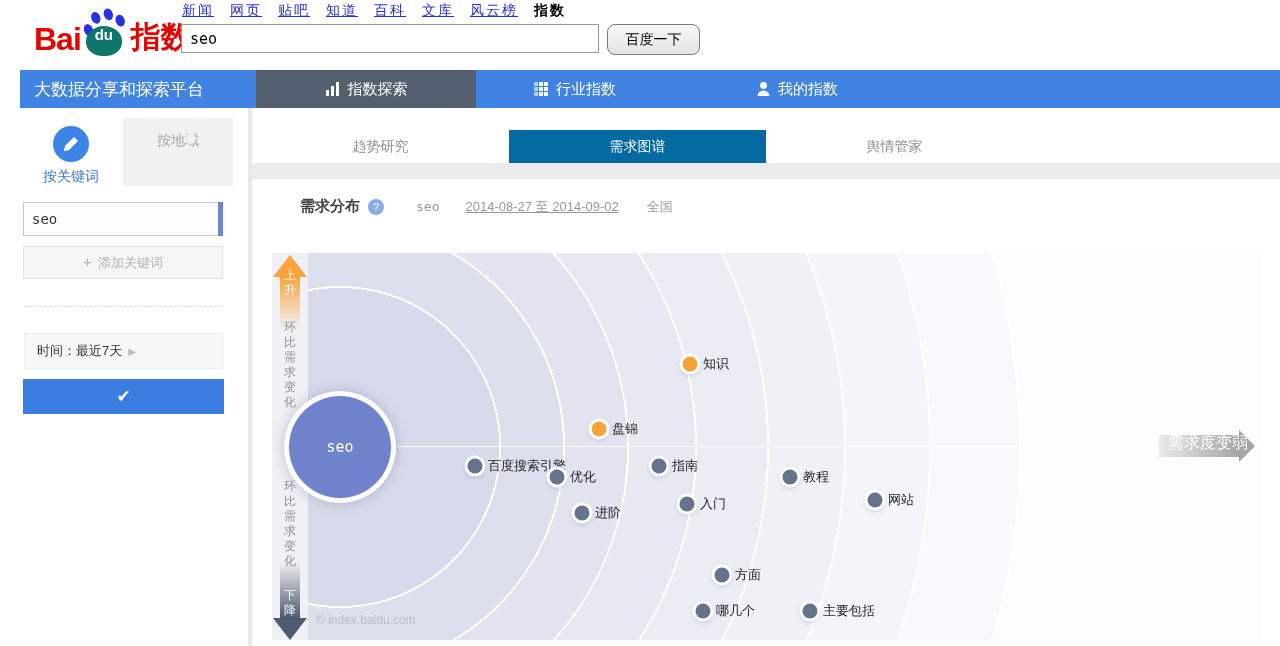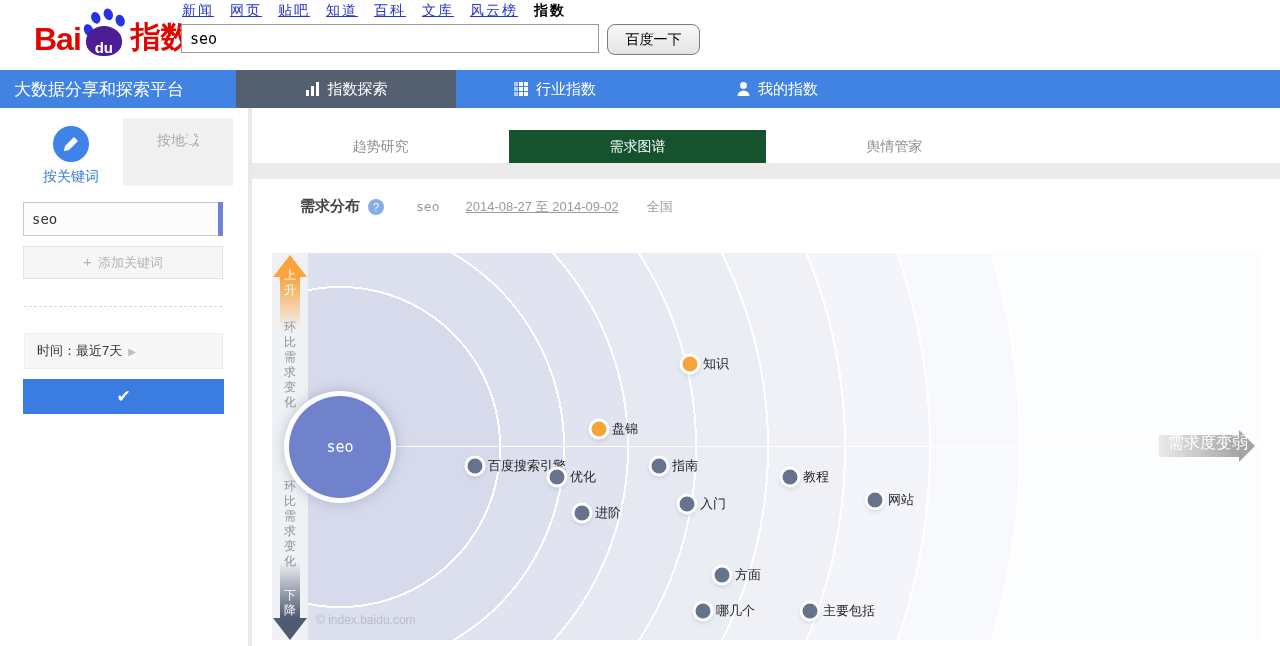--- a/index.html
+++ b/index.html
@@ -5,38 +5,38 @@
   * { margin:0; padding:0; box-sizing:border-box; }
   html,body { width:1280px; height:646px; overflow:hidden; background:#fff;
     font-family:"Liberation Sans","DejaVu Sans",sans-serif; }
   .page { position:relative; width:1280px; height:646px; }
 
   
   .header { position:relative; height:70px; background:#fff; }
   .logo { position:absolute; left:34px; top:12px; display:flex; align-items:flex-end; }
   .logo-bai { color:#e10601; font-size:32px; font-weight:bold; letter-spacing:-1px; }
   .paw { position:relative; width:42px; height:46px; margin:0 2px; }
-  .paw-pad { position:absolute; left:3px; bottom:2px; width:36px; height:30px; background:#4c1d95;
-    border-radius:50% 50% 46% 46%; display:flex; align-items:flex-end; justify-content:center; }
+  .paw-pad { position:absolute; left:3px; bottom:2px; width:36px; height:30px; background:#0f766e;
+    border-radius:50% 50% 46% 46%; display:flex; align-items:flex-start; justify-content:center; }
   .paw-du { color:#fff; font-size:15px; font-weight:bold; }
   .paw-toe { position:absolute; width:9px; height:12px; background:#2932e1; border-radius:50%;
     left:1px; top:12px; transform:rotate(-20deg);
     box-shadow:11px -9px 0 0 #2932e1, 24px -8px 0 0 #2932e1, 33px 2px 0 0 #2932e1; }
   .logo-product { color:#e10601; font-size:30px; font-weight:bold; margin-left:4px; }
   .top-links { position:absolute; left:182px; top:2px; font-size:14px; }
   .top-links a { color:#2a35c9; text-decoration:underline; margin-right:16px; letter-spacing:2px; }
   .top-links b { color:#000; letter-spacing:2px; }
   .search-row { position:absolute; left:181px; top:24px; display:flex; }
   .search-input { width:418px; height:29px; border:1px solid #9a9a9a; font-size:15px;
     padding:0 8px; font-family:"DejaVu Sans Mono","Liberation Mono",monospace; color:#000; outline:none; }
   .search-btn { width:93px; height:31px; margin-left:8px; font-size:14px; color:#000;
     background:linear-gradient(#f8f8f8,#e3e3e3); border:1px solid #7b7b7b; border-radius:8px; cursor:pointer; }
 
   
-  .topnav { position:relative; height:38px; background:#4183e3; color:#fff; }
+  .topnav { position:relative; height:38px; background:#4183e3; color:#fff;margin-left:20px; }
   .platform-title { position:absolute; left:14px; top:8px; font-size:17px; }
   .nav-item { position:absolute; top:0; height:38px; display:flex; align-items:center; gap:7px;
     font-size:15px; cursor:pointer; padding:0 14px; }
   .nav-item.active { background:#54606f; left:236px; width:220px; justify-content:center; }
   .nav-item.industry { left:500px; } .nav-item.mine { left:722px; }
   .nav-ic { display:inline-flex; }
 
   
   .content { position:relative; display:flex; height:538px; }
   .sidebar { position:relative; width:248px; background:#fff; flex:none; }
@@ -68,21 +68,21 @@
     border:1px solid #ededed; display:flex; align-items:center; padding-left:12px;
     font-size:13px; color:#333; cursor:pointer; }
   .time-row .caret { color:#bcbcbc; margin-left:6px; font-size:10px; }
   .submit-btn { margin:10px 0 0 23px; width:201px; height:35px; background:#3b7ce0; border:none;
     color:#fff; font-size:17px; cursor:pointer; }
 
   
   .tabbar { display:flex; margin-top:22px; height:33px; background:#fff; }
   .mtab { width:257px; height:33px; line-height:33px; text-align:center; font-size:14px;
     color:#8f8f8f; cursor:pointer; }
-  .mtab.active { background:#14532d; color:#fff; }
+  .mtab.active { background:#0369a1; color:#fff; }
   .strip { height:16px; background:#ebebeb; }
 
   
   .card { background:#fff; }
   .card-head { display:flex; align-items:center; padding:17px 0 0 48px; height:38px; }
   .panel-title { font-size:15px; font-weight:bold; color:#444; }
   .help { width:16px; height:16px; border-radius:50%; background:#86aee6; color:#fff; font-size:11px;
     display:inline-flex; align-items:center; justify-content:center; margin-left:8px; cursor:pointer; }
   .meta { color:#999; font-size:13px; }
   .meta.kw { margin-left:32px; font-family:"DejaVu Sans Mono","Liberation Mono",monospace; }

